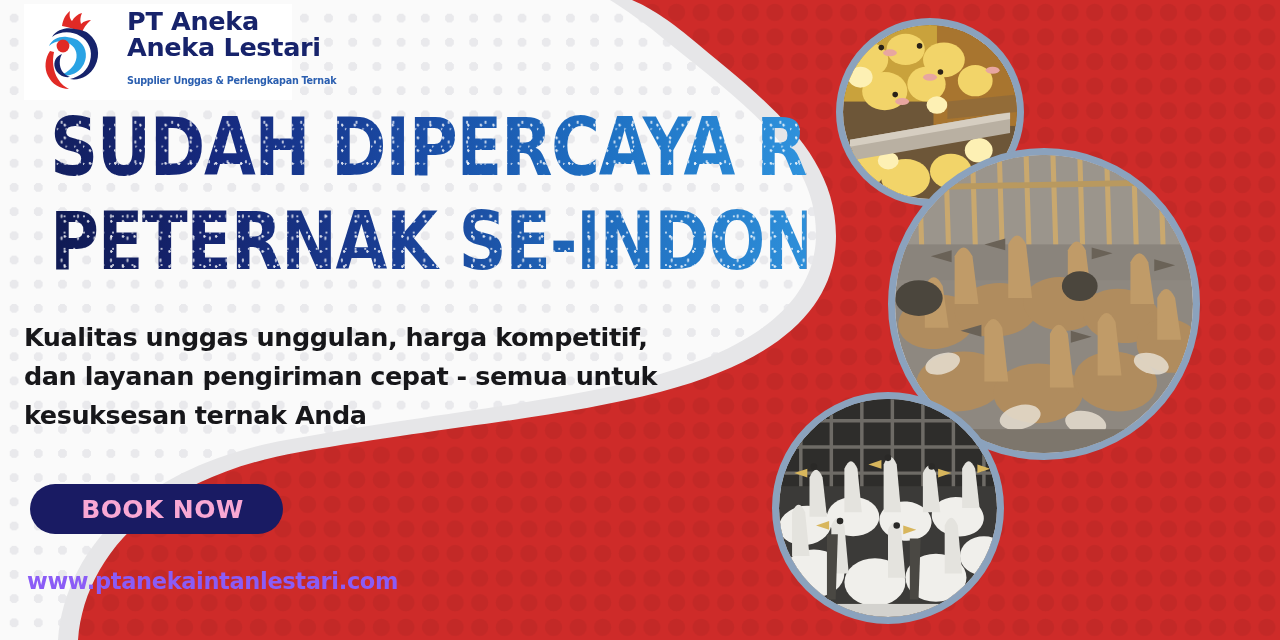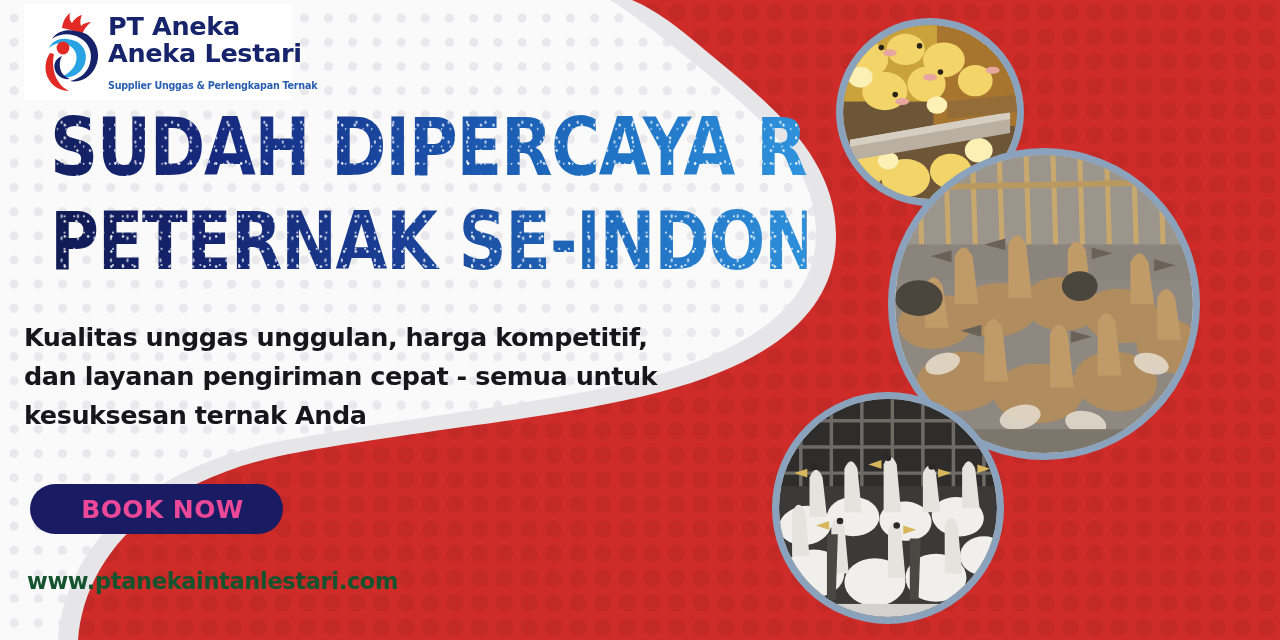--- a/index.html
+++ b/index.html
@@ -28,21 +28,21 @@
 
   
   .red-layer { position:absolute; inset:0; }
   .red-layer svg { position:absolute; inset:0; width:1280px; height:640px; display:block; }
 
   
   .logo-box {
     position:absolute; left:24px; top:4px;
     width:268px; height:96px;
     background:#ffffff;
-    display:flex; align-items:center; gap:0;
+    display:flex; align-items:flex-start; gap:19px;
     padding:4px 6px 4px 8px;
     z-index:30;
   }
   .logo-mark { width:74px; height:84px; flex:0 0 74px; position:relative; }
   .logo-mark svg { width:100%; height:100%; display:block; }
   .logo-text { display:flex; flex-direction:column; justify-content:center; margin-left:2px; }
   .logo-l1, .logo-l2 {
     font-family:"DejaVu Sans", sans-serif;
     font-weight:700;
     font-size:25.5px;
@@ -113,32 +113,32 @@
     background:#191b63;
     border-radius:26px;
     display:flex; align-items:center; justify-content:center;
     cursor:pointer;
     border:none;
   }
   .cta span {
     font-family:"DejaVu Sans", sans-serif;
     font-weight:700;
     font-size:25px;
-    color:#ec4899;
+    color:#f9a8d4;
     letter-spacing:0.4px;
     margin-left:12px;
   }
 
   
   .url {
     position:absolute; left:27px; top:568px; z-index:25;
     font-family:"DejaVu Sans", sans-serif;
     font-weight:700;
     font-size:22.5px;
-    color:#14532d;
+    color:#8b5cf6;
     letter-spacing:-0.35px;
   }
 
   
   .photo {
     position:absolute;
     border-radius:50%;
     border:7px solid #8ba2bd;
     overflow:hidden;
     z-index:20;

